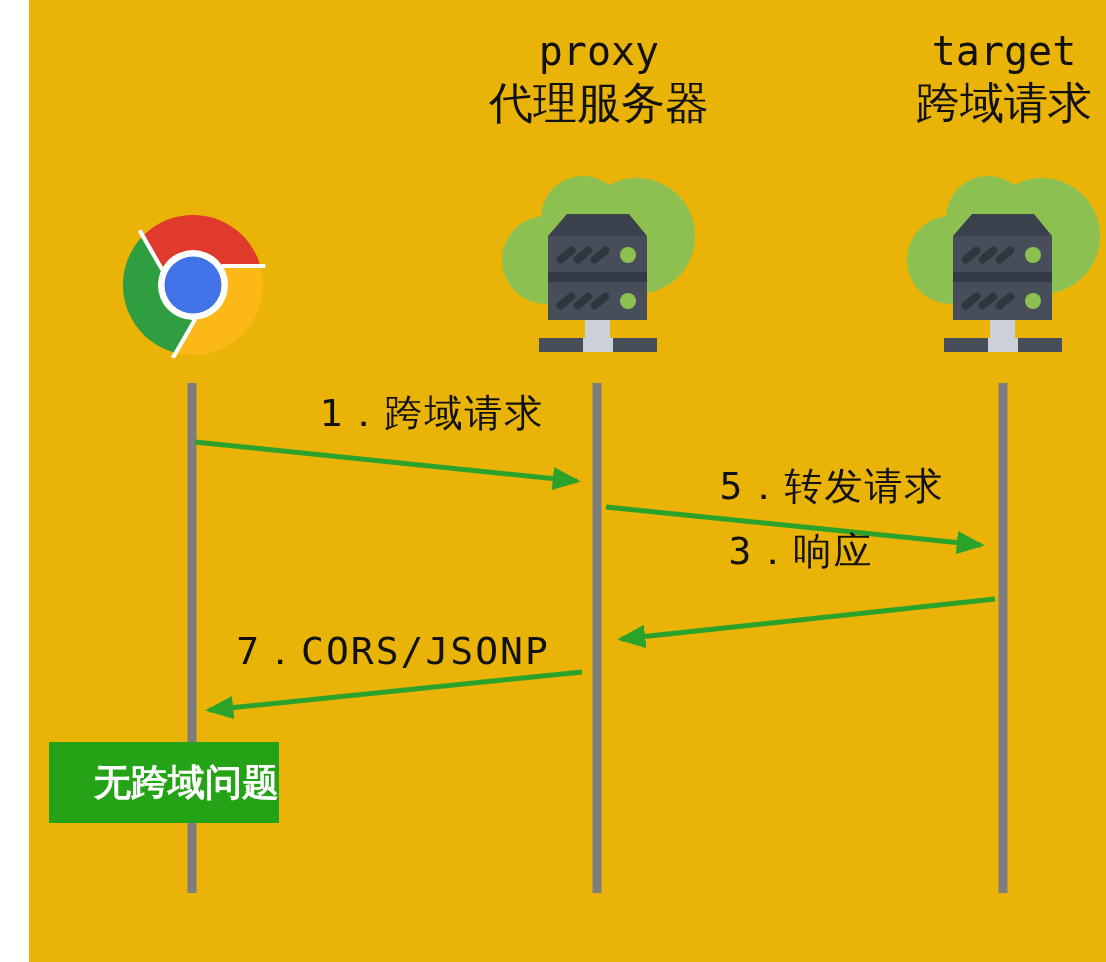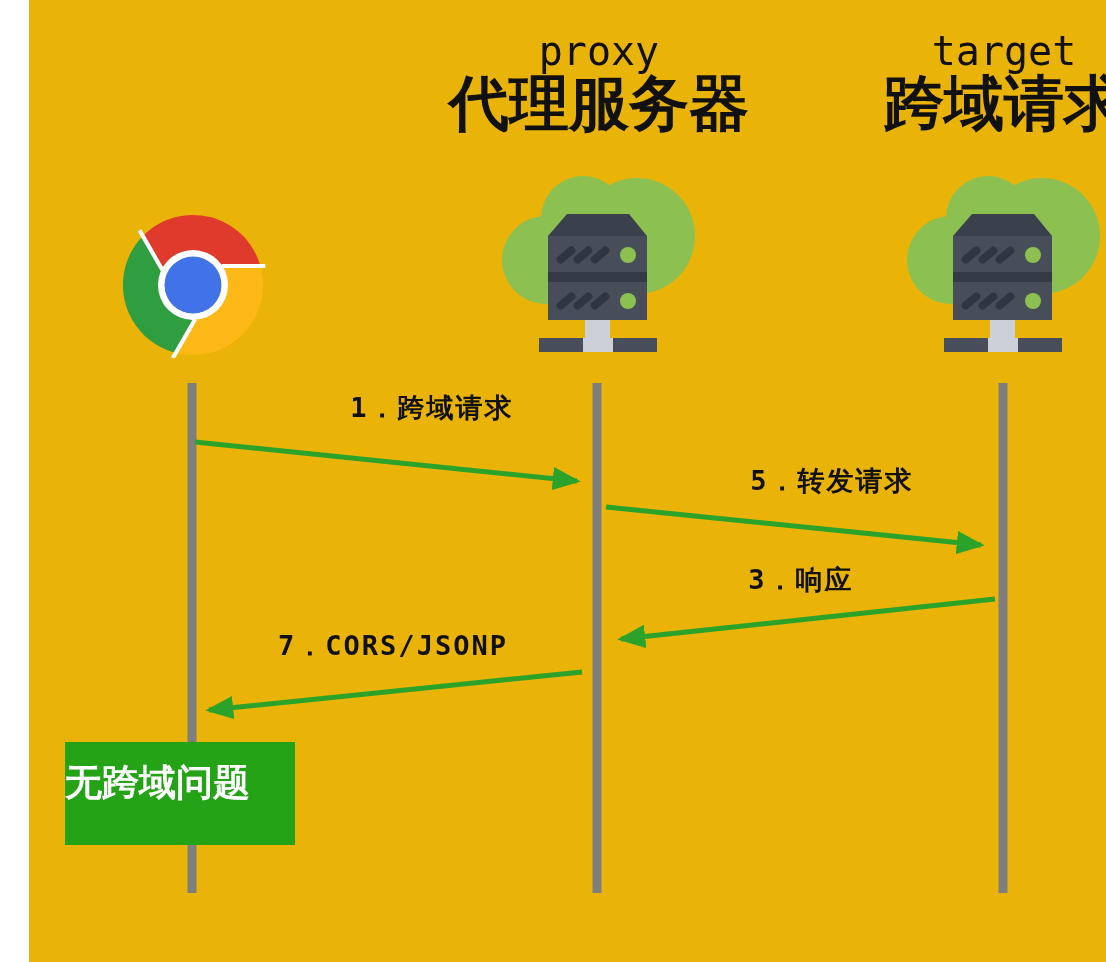--- a/index.html
+++ b/index.html
@@ -5,31 +5,31 @@
   html,body { margin:0; padding:0; background:#ffffff; }
   .canvas {
     position:relative; width:1106px; height:962px; background:#eab308;
     overflow:hidden; color:#111;
     font-family:"DejaVu Sans Mono","Liberation Mono",monospace;
     margin-left:29px;
   }
   .actor-title { position:absolute; transform:translateX(-50%); text-align:center; white-space:nowrap; }
   .actor-title .latin { font-size:40px; line-height:50px; font-weight:500; }
   .actor-title .zh {
-    font-size:60px; line-height:54px; font-weight:700;
+    font-size:44px; line-height:54px; font-weight:400;
     font-family:"DejaVu Sans","Liberation Sans",sans-serif;
   }
   .icon { position:absolute; }
   .msg-label {
     position:absolute; transform:translateX(-50%);
-    font-size:27px; line-height:1; letter-spacing:2px; white-space:nowrap; font-weight:700;
+    font-size:38px; line-height:1; letter-spacing:2px; white-space:nowrap; font-weight:400;
   }
   .note-badge {
-    position:absolute; left:36px; top:742px; width:230px; height:103px;
-    background:#23a315; color:#ffffff; text-align:left; line-height:81px;
+    position:absolute; left:20px; top:742px; width:230px; height:81px;
+    background:#23a315; color:#ffffff; text-align:right; line-height:81px;
     font-size:37px; font-weight:bold;
     font-family:"DejaVu Sans","Liberation Sans",sans-serif;
   }
   svg.overlay { position:absolute; left:0; top:0; }
 </style>
 </head>
 <body>
 
 <div class="canvas">
 
@@ -123,18 +123,18 @@
     <g stroke="#2ba32b" stroke-width="5">
       <line x1="166" y1="442" x2="548" y2="481" marker-end="url(#ah)"></line>
       <line x1="577" y1="507" x2="952" y2="545" marker-end="url(#ah)"></line>
       <line x1="966" y1="599" x2="592" y2="639" marker-end="url(#ah)"></line>
       <line x1="553" y1="672" x2="180" y2="710" marker-end="url(#ah)"></line>
     </g>
   </svg>
 
   <div class="msg-label" style="left:403px; top:394px;">1．跨域请求</div>
   <div class="msg-label" style="left:803px; top:467px;">5．转发请求</div>
-  <div class="msg-label" style="left:772px; top:566px;">3．响应</div>
+  <div class="msg-label" style="left:772px; top:532px;">3．响应</div>
   <div class="msg-label" style="left:364px; top:632px;">7．CORS/JSONP</div>
 
   <div class="note-badge">无跨域问题</div>
 
 </div>
 
 </body></html>

